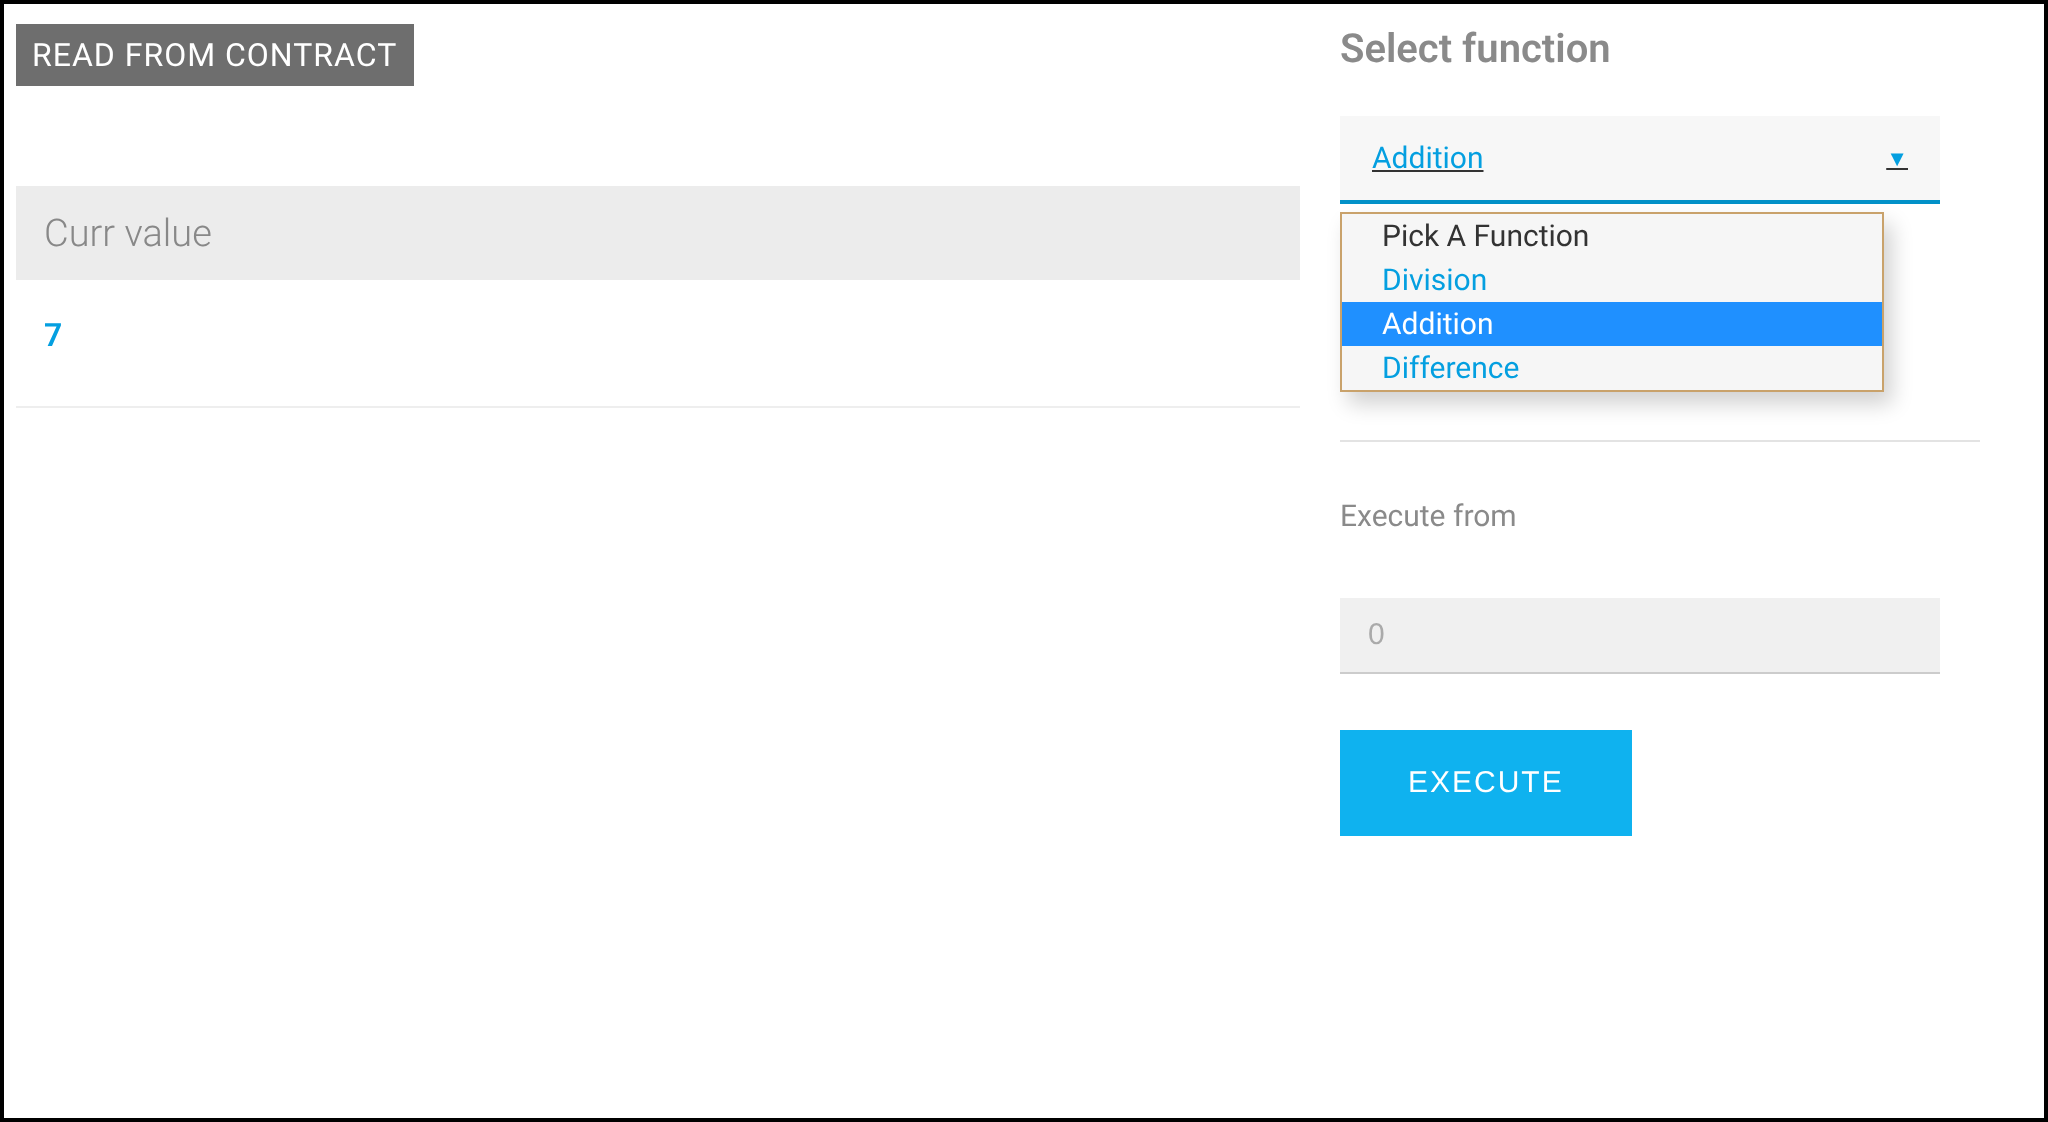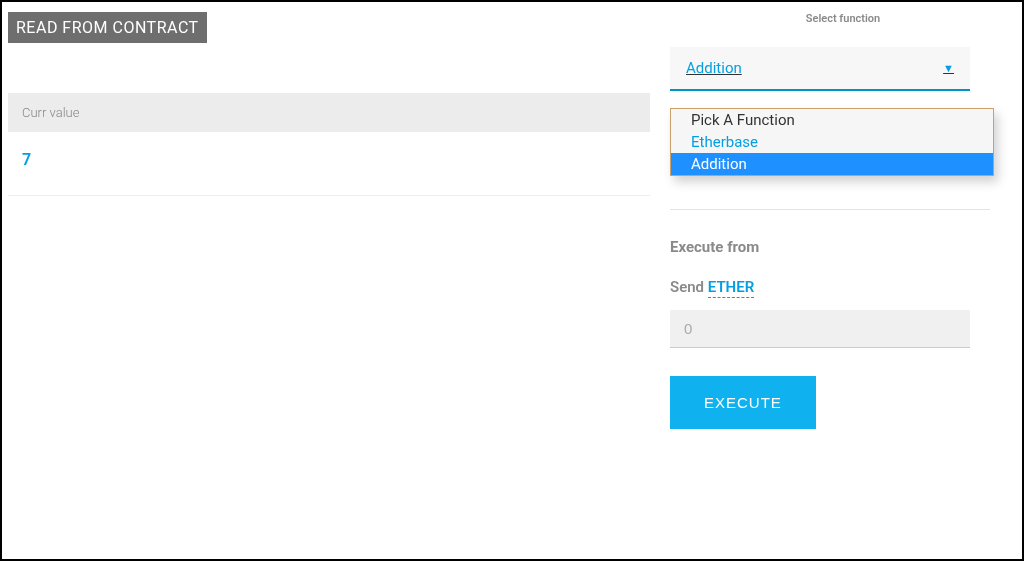--- a/index.html
+++ b/index.html
@@ -34,40 +34,39 @@
     padding: 6px 8px;
     margin-bottom: 50px;
   }
   .card {
     border-bottom: 1px solid #eee;
   }
   .card-header {
     background: #ececec;
     padding: 12px 14px;
     color: #888;
-    font-size: 13px;
+    font-size: 19px;
     font-weight: 300;
   }
   .card-value {
     padding: 18px 14px 26px;
     color: #049fe0;
     font-size: 16px;
     font-weight: 600;
   }
   .label {
     color: #8a8a8a;
-    font-size: 11px;
+    font-size: 20px;
     font-weight: 600;
     margin-bottom: 22px;
-    text-align: center;
   }
   .label-sm {
     color: #8a8a8a;
     font-size: 15px;
-    font-weight: 700;
+    font-weight: 400;
     margin-bottom: 8px;
   }
   .select-wrap {
     position: relative;
     margin-bottom: 12px;
     text-decoration: underline;
   }
   .select-box {
     width: 300px;
     background: #f7f7f7;
@@ -80,23 +79,23 @@
     justify-content: space-between;
     align-items: center;
     cursor: pointer;
   }
   .select-arrow {
     color: #049fe0;
     font-size: 11px;
   }
   .dropdown {
     position: absolute;
-    top: 61px;
+    top: 48px;
     left: 0;
-    width: 324px;
+    width: 272px;
     background: #f6f6f6;
     border: 1px solid #c9a26b;
     box-shadow: 4px 6px 10px rgba(0,0,0,0.18);
     z-index: 10;
   }
   .dropdown-item {
     padding: 1px 20px;
     font-size: 15px;
     line-height: 20px;
     cursor: pointer;
@@ -198,33 +197,31 @@
 
     <div class="label">Select function</div>
 
     <div class="select-wrap">
       <div class="select-box">
         <span>Addition</span>
         <span class="select-arrow">▼</span>
       </div>
       <div class="dropdown">
         <div class="dropdown-item plain">Pick A Function</div>
-        <div class="dropdown-item">Etherbase</div>
+        <div class="dropdown-item">Division</div>
         <div class="dropdown-item highlight">Addition</div>
+        <div class="dropdown-item">Difference</div>
       </div>
     </div>
 
     <hr class="divider">
 
     <div class="label-sm" style="margin-bottom:18px">Execute from</div>
 
 
-    <div class="send-label">
-      <span>Send </span><span class="ether-link">ETHER</span>
-    </div>
 
     <input class="amount-input" type="text" placeholder="0" style="">
 
     <br>
     <button class="execute-btn">EXECUTE</button>
   </div>
 
 </div>
 
 </body></html>

